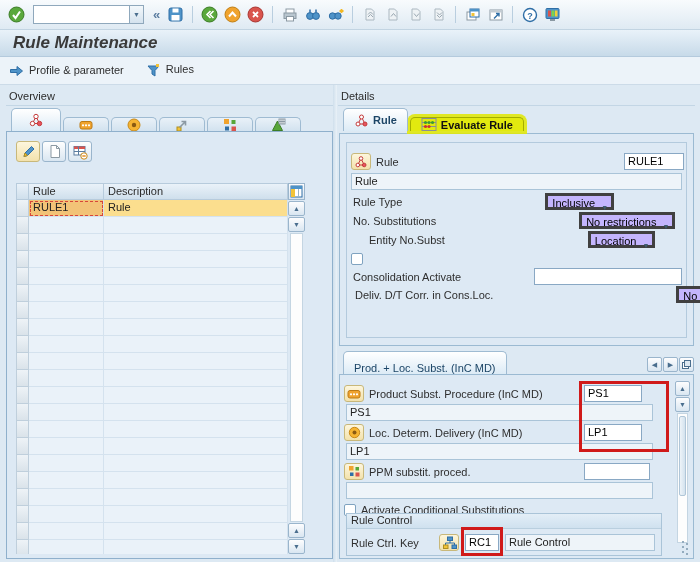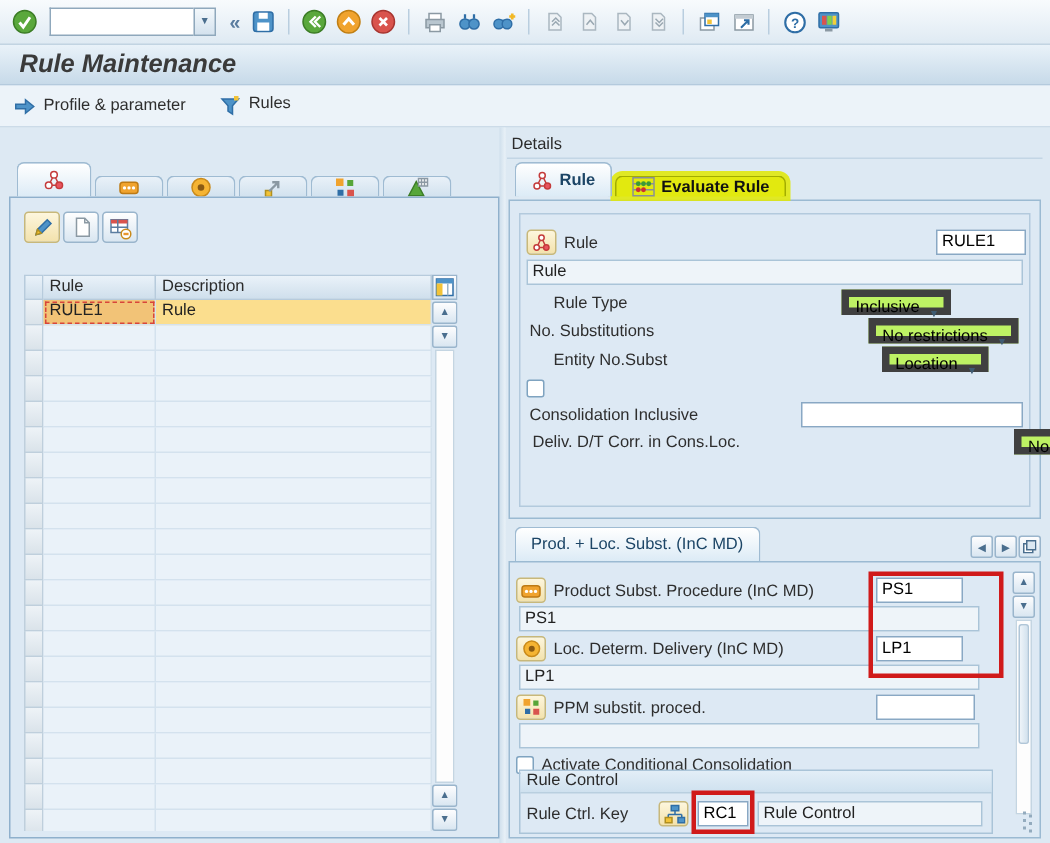--- a/index.html
+++ b/index.html
@@ -67,28 +67,28 @@
   .cfg-btn { height:17px; border:1px solid #9ab5cc; background:linear-gradient(#fdfdfe,#d9e6f1);
     display:flex; align-items:center; justify-content:center; margin-bottom:1px; }
   
   .up-box { position:absolute; left:1px; right:1px; top:43px; height:213px; border:1px solid #9bbad2; background:#dde9f4; }
   .form-box { position:absolute; left:6px; right:6px; top:8px; height:196px; border:1px solid #b3cadd; }
   .fr { position:absolute; left:4px; right:4px; height:17px; display:flex; align-items:center; }
   .f-abs { position:absolute; top:0; height:17px; }
   .lbl { color:#2e2e2e; white-space:nowrap; }
   .inp { border:1px solid #89a8c4; background:#fff; padding:0 3px; line-height:15px; color:#000; }
   .disp { border:1px solid #aac4d8; background:#eef4f9; padding:0 3px; line-height:15px; color:#222; }
-  .dd { border:5px solid #404040; background:#bef264; padding:0 16px 0 4px; line-height:15px; position:relative; color:#000; }
+  .dd { border:3px solid #404040; background:#c4b5fd; padding:0 16px 0 4px; line-height:15px; position:relative; color:#000; }
   .dd .arr { position:absolute; right:3px; top:4px; font-size:7px; color:#3f5b72; }
   .cb { width:12px; height:12px; border:1px solid #7fa3c0; background:#fff; border-radius:2px; margin-right:5px; flex:none; }
   .ficon { width:20px; height:17px; border:1px solid #c8b87a; border-radius:3px;
     background:linear-gradient(#fdf6dd,#f3e2ac); display:inline-flex; align-items:center; justify-content:center; margin-right:5px; flex:none; }
   
   .subtabstrip { position:absolute; top:262px; left:1px; right:1px; height:22px; display:flex; align-items:flex-end; padding-left:4px; }
-  .subtabstrip .tab { font-weight:normal; }
+  .subtabstrip .tab { font-weight:normal;align-items:flex-end; }
   .subtab-ctrl { margin-left:auto; display:flex; gap:1px; padding-bottom:2px; }
   .nav-btn { width:15px; height:15px; border:1px solid #9ab5cc; background:linear-gradient(#fdfdfe,#d9e6f1);
     display:flex; align-items:center; justify-content:center; font-size:7px; color:#4a6e8e; border-radius:2px; }
   .low-box { position:absolute; left:1px; right:1px; top:284px; bottom:0; border:1px solid #9bbad2; background:#dde9f4; }
   .lr { position:absolute; left:4px; right:22px; height:17px; display:flex; align-items:center; }
   .rc-box { position:absolute; left:6px; top:138px; width:316px; bottom:2px; border:1px solid #aac4d8; }
   .rc-head { height:15px; background:linear-gradient(#e3eef7,#cfe1ef); border-bottom:1px solid #b9cfdf; padding:0 4px; color:#2b2b2b; }
   .rc-row { position:absolute; left:2px; right:2px; top:20px; height:17px; display:flex; align-items:center; }
   .low-scroll { position:absolute; right:3px; top:6px; bottom:14px; width:15px; display:flex; flex-direction:column; }
   .thumb { position:absolute; left:1px; right:1px; top:2px; height:80px; background:linear-gradient(90deg,#eef4f9,#d3e2ee); border:1px solid #b0c6d8; border-radius:2px; }
@@ -245,20 +245,21 @@
         </svg>
     </span>
     <span>Rules</span>
   </span>
 </div>
 
 <div class="main">
   <div class="splitter"></div>
 
   <section class="panel overview">
+    <div class="panel-title">Overview</div>
     <div class="tabstrip">
       <span class="tab active" style="padding:0 16px">
         <svg width="16" height="16">
             <path d="M8 4.5 L4.5 11.5 H11.5 Z" stroke="#c43b3b" fill="none"></path>
             <circle cx="8" cy="4.5" r="2.2" fill="#fff" stroke="#c43b3b"></circle>
             <circle cx="4.5" cy="11.5" r="2.2" fill="#fff" stroke="#c43b3b"></circle>
             <circle cx="11.5" cy="11.5" r="2.2" fill="#e8545f" stroke="#c43b3b"></circle>
           </svg>
       </span>
       <span class="tab" style="padding:0 14px">
@@ -490,36 +491,36 @@
                 <circle cx="10.2" cy="10" r="1.8" fill="#e8545f" stroke="#c43b3b"></circle>
               </svg>
           </span>
           <span class="lbl">Rule</span>
           <span class="f-abs inp" style="left:273px;width:60px">RULE1</span>
         </div>
         <div class="fr" style="top:30px">
           <span class="f-abs disp" style="left:0;right:0">Rule</span>
         </div>
         <div class="fr" style="top:50px">
-          <span class="lbl" style="margin-left:18px">Rule Type</span>
+          <span class="lbl" style="margin-left:2px">Rule Type</span>
           <span class="f-abs dd" style="left:143px;right:0"><span>Inclusive</span><span class="arr">▼</span></span>
         </div>
         <div class="fr" style="top:69px">
           <span class="lbl" style="margin-left:2px">No. Substitutions</span>
           <span class="f-abs dd" style="left:143px;right:0"><span>No restrictions</span><span class="arr">▼</span></span>
         </div>
         <div class="fr" style="top:88px">
           <span class="lbl" style="margin-left:18px">Entity No.Subst</span>
           <span class="f-abs dd" style="left:143px;right:0"><span>Location</span><span class="arr">▼</span></span>
         </div>
         <div class="fr" style="top:107px">
           <span class="cb"></span>
         </div>
         <div class="fr" style="top:125px">
-          <span class="lbl" style="margin-left:2px">Consolidation Inclusive</span>
+          <span class="lbl" style="margin-left:2px">Consolidation Activate</span>
           <span class="f-abs inp" style="left:183px;right:0"></span>
         </div>
         <div class="fr" style="top:143px">
           <span class="lbl" style="margin-left:4px">Deliv. D/T Corr. in Cons.Loc.</span>
           <span class="f-abs dd" style="left:183px;right:0"><span>No Correlation</span></span>
         </div>
       </div>
     </div>
 
     <div class="subtabstrip">
@@ -577,21 +578,21 @@
             </svg>
         </span>
         <span class="lbl">PPM substit. proced.</span>
         <span class="f-abs inp" style="left:240px;width:66px"></span>
       </div>
       <div class="lr" style="top:107px">
         <span class="f-abs disp" style="left:2px;width:307px"></span>
       </div>
       <div class="lr" style="top:126px">
         <span class="cb"></span>
-        <span class="lbl">Activate Conditional Consolidation</span>
+        <span class="lbl">Activate Conditional Substitutions</span>
       </div>
       <div class="rc-box">
         <div class="rc-head">Rule Control</div>
         <div class="rc-row">
           <span class="lbl" style="margin-left:2px">Rule Ctrl. Key</span>
           <span class="f-abs ficon" style="left:90px;width:20px">
             <svg width="15" height="14">
                 <rect x="5.5" y="1" width="5" height="3.5" fill="#4e93c8" stroke="#2f6ea6"></rect>
                 <path d="M8 4.5 v2.5 M3.5 7 h9 M3.5 7 v2 M12.5 7 v2" stroke="#2f6ea6" fill="none"></path>
                 <rect x="1.5" y="9" width="4.5" height="3.5" fill="#f2c338" stroke="#b08f1f"></rect>

